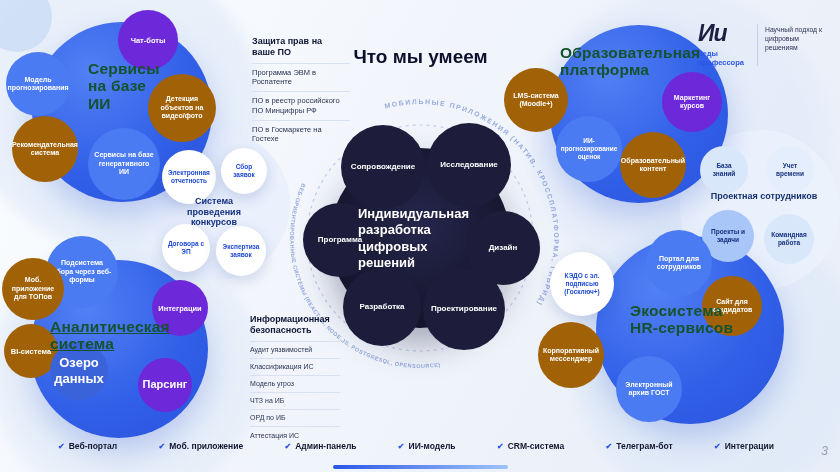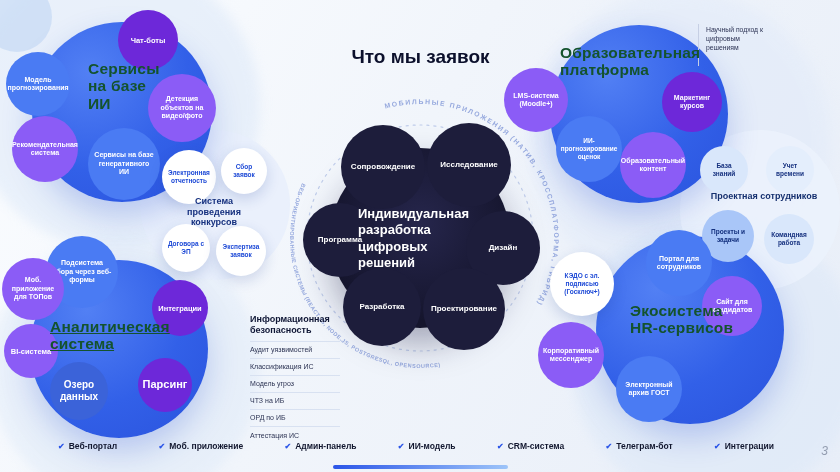--- a/index.html
+++ b/index.html
@@ -15,21 +15,21 @@
   .arc-text-top { font-size:6.8px; letter-spacing:1.6px; font-weight:700; fill:#96a9de; }
   .arc-text-left { font-size:5.5px; letter-spacing:.5px; font-weight:700; fill:#96a9de; }
 
   .cluster-big { position:absolute; border-radius:50%; z-index:2;
     background:radial-gradient(circle at 32% 28%, #5280f4 0%, #3260e8 55%, #2a53dd 100%);
     box-shadow:0 14px 30px rgba(43,85,210,.25); }
   .cluster-title { position:absolute; z-index:4; color:#14532d; font-weight:800; text-align:left; line-height:1.12; letter-spacing:.2px; }
 
   .bubble { position:absolute; z-index:3; border-radius:50%; display:flex; align-items:center; justify-content:center;
     text-align:center; padding:5px; color:#fff; font-weight:600; line-height:1.2; font-size:7px; }
-  .b-bright { background:#8b5cf6; }
+  .b-bright { background:#a16207; }
   .b-med    { background:#4a7bf3; }
   .b-light  { background:#6d28d9; }
   .b-dark   { background:#3b63d9; }
   .b-white  { background:#ffffff; color:#1d49d6; font-weight:700; box-shadow:0 5px 14px rgba(30,60,150,.18); }
   .b-pale   { background:#d9e7fb; color:#16317f; font-weight:700; }
   .b-pale2  { background:#e4eefc; color:#16317f; font-weight:700; }
   .b-midpale{ background:#a9c6f8; color:#13307e; font-weight:700; }
 
   .dark-sat { position:absolute; z-index:5; border-radius:50%; background:#1d1d3b;
     display:flex; align-items:center; justify-content:center; color:#fff; text-align:center;
@@ -74,23 +74,27 @@
 <svg class="arcs" width="840" height="472" viewBox="0 0 840 472">
   <defs>
     <path id="arcTop" d="M 385.3 108.6 A 134 134 0 0 1 506.1 340.7" fill="none"></path>
     <path id="arcLeft" d="M 302.2 183.1 A 130 130 0 0 0 442.6 366" fill="none"></path>
   </defs>
   <circle class="dashed-ring" cx="420" cy="238" r="113"></circle>
   <text class="arc-text-top"><textPath href="#arcTop">МОБИЛЬНЫЕ ПРИЛОЖЕНИЯ (НАТИВ, КРОССПЛАТФОРМА, ГИБРИД)</textPath></text>
   <text class="arc-text-left"><textPath href="#arcLeft">ВЕБ-ОРИЕНТИРОВАННЫЕ СИСТЕМЫ (REACT.JS, NODE.JS, POSTGRESQL, OPENSOURCE)</textPath></text>
 </svg>
 
-<h1 class="main-title" style="left:318px;top:46px;width:205px;">Что мы заявок</h1>
+<h1 class="main-title" style="left:318px;top:46px;width:205px;">Что мы умеем</h1>
 
 <div class="logo">
+  <div>
+    <div class="logo-glyph">Ии</div>
+    <div class="logo-name">Кеды профессора</div>
+  </div>
   <div class="logo-divider"></div>
   <div class="logo-tagline">Научный подход к цифровым решениям</div>
 </div>
 
 <div>
   <div class="cluster-big" style="left:32px;top:22px;width:180px;height:180px;"></div>
   <div class="cluster-title" style="left:88px;top:60px;width:68px;font-size:15.5px;">Сервисы на базе ИИ</div>
   <div class="bubble b-light" style="left:118px;top:10px;width:60px;height:60px;font-size:7.5px;">Чат-боты</div>
   <div class="bubble b-med" style="left:6px;top:52px;width:64px;height:64px;">Модель прогнозирования</div>
   <div class="bubble b-bright" style="left:148px;top:74px;width:68px;height:68px;">Детекция объектов на видео/фото</div>
@@ -100,20 +104,24 @@
 
 <div>
   <div class="bubble b-white" style="left:162px;top:150px;width:54px;height:54px;font-size:6.5px;">Электронная отчетность</div>
   <div class="bubble b-white" style="left:221px;top:148px;width:46px;height:46px;font-size:6.5px;">Сбор заявок</div>
   <div class="free-title" style="left:168px;top:196px;width:92px;font-size:9px;">Система проведения конкурсов</div>
   <div class="bubble b-white" style="left:162px;top:224px;width:48px;height:48px;font-size:6.5px;">Договора с ЭП</div>
   <div class="bubble b-white" style="left:216px;top:226px;width:50px;height:50px;font-size:6.5px;">Экспертиза заявок</div>
 </div>
 
 <div class="list-block" style="left:252px;top:36px;width:98px;">
+  <div class="list-title" style="width:72px;">Защита прав на ваше ПО</div>
+  <div class="list-item">Программа ЭВМ в Роспатенте</div>
+  <div class="list-item">ПО в реестр российского ПО Минцифры РФ</div>
+  <div class="list-item">ПО в Госмаркете на Гостехе</div>
 </div>
 
 <div>
   <div class="cluster-big" style="left:550px;top:25px;width:178px;height:178px;"></div>
   <div class="cluster-title" style="left:560px;top:44px;width:158px;font-size:15.5px;">Образовательная платформа</div>
   <div class="bubble b-bright" style="left:504px;top:68px;width:64px;height:64px;">LMS-система (Moodle+)</div>
   <div class="bubble b-light" style="left:662px;top:72px;width:60px;height:60px;">Маркетинг курсов</div>
   <div class="bubble b-med" style="left:556px;top:116px;width:66px;height:66px;font-size:6.5px;">ИИ-прогнозирование оценок</div>
   <div class="bubble b-bright" style="left:620px;top:132px;width:66px;height:66px;">Образовательный контент</div>
 </div>
@@ -137,21 +145,21 @@
   <div class="center-title" style="left:358px;top:206px;width:124px;">Индивидуальная разработка цифровых решений</div>
 </div>
 
 <div>
   <div class="cluster-big" style="left:30px;top:260px;width:178px;height:178px;"></div>
   <div class="cluster-title" style="left:50px;top:318px;width:138px;font-size:15.5px;text-decoration:underline;">Аналитическая система</div>
   <div class="bubble b-med" style="left:46px;top:236px;width:72px;height:72px;">Подсистема сбора через веб-формы</div>
   <div class="bubble b-bright" style="left:2px;top:258px;width:62px;height:62px;">Моб. приложение для ТОПов</div>
   <div class="bubble b-light" style="left:152px;top:280px;width:56px;height:56px;font-size:7.5px;">Интеграции</div>
   <div class="bubble b-bright" style="left:4px;top:324px;width:54px;height:54px;font-size:7.5px;">BI-система</div>
-  <div class="bubble b-dark" style="left:50px;top:362px;width:58px;height:58px;font-size:10px;">Озеро данных</div>
+  <div class="bubble b-dark" style="left:50px;top:342px;width:58px;height:58px;font-size:13px;">Озеро данных</div>
   <div class="bubble b-light" style="left:138px;top:358px;width:54px;height:54px;font-size:11px;">Парсинг</div>
 </div>
 
 <div class="list-block" style="left:250px;top:314px;width:90px;">
   <div class="list-title" style="width:80px;">Информационная безопасность</div>
   <div class="list-item small">Аудит уязвимостей</div>
   <div class="list-item small">Классификация ИС</div>
   <div class="list-item small">Модель угроз</div>
   <div class="list-item small">ЧТЗ на ИБ</div>
   <div class="list-item small">ОРД по ИБ</div>

